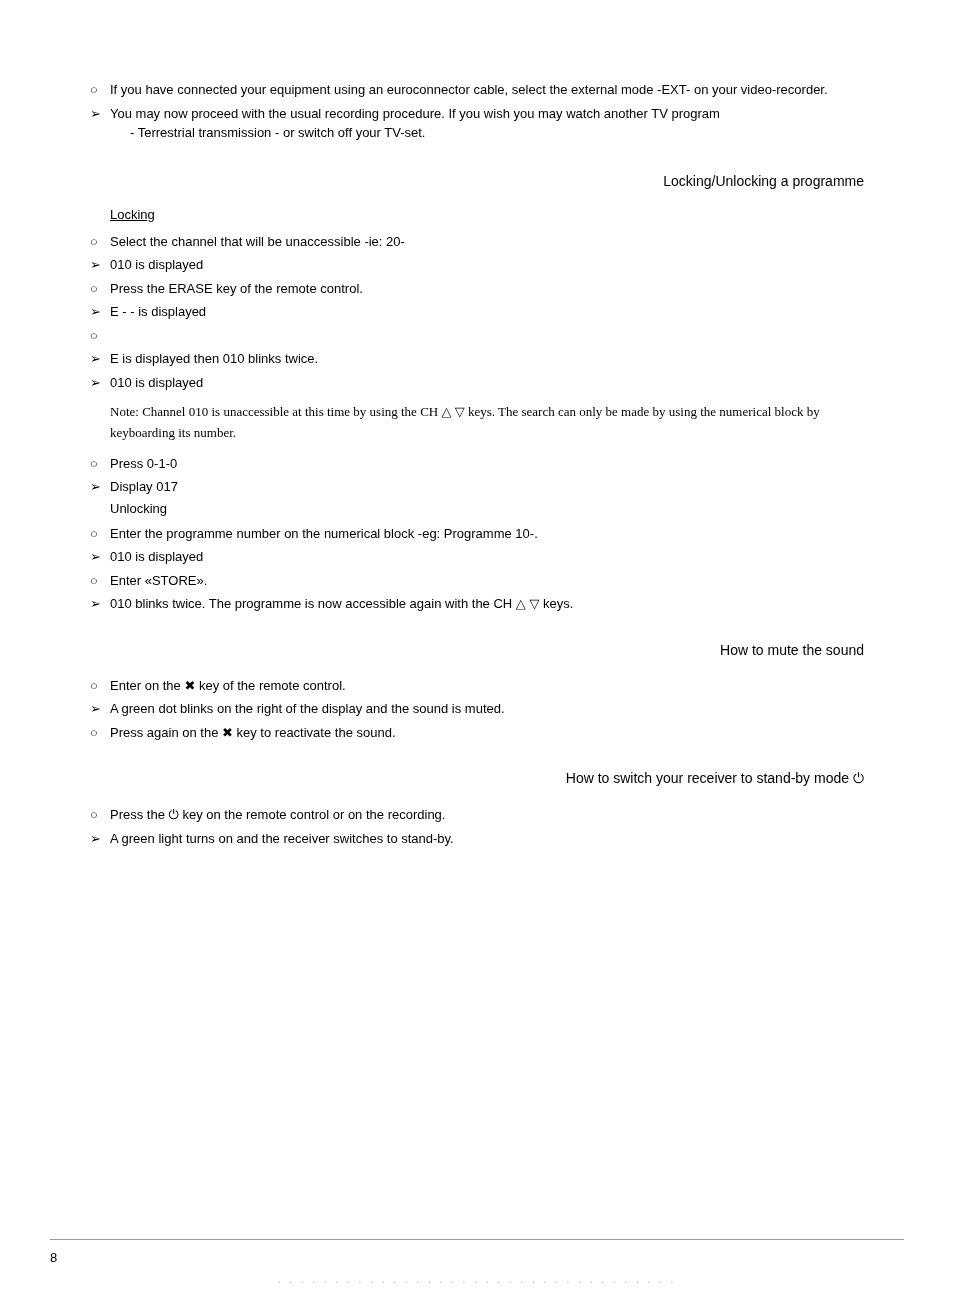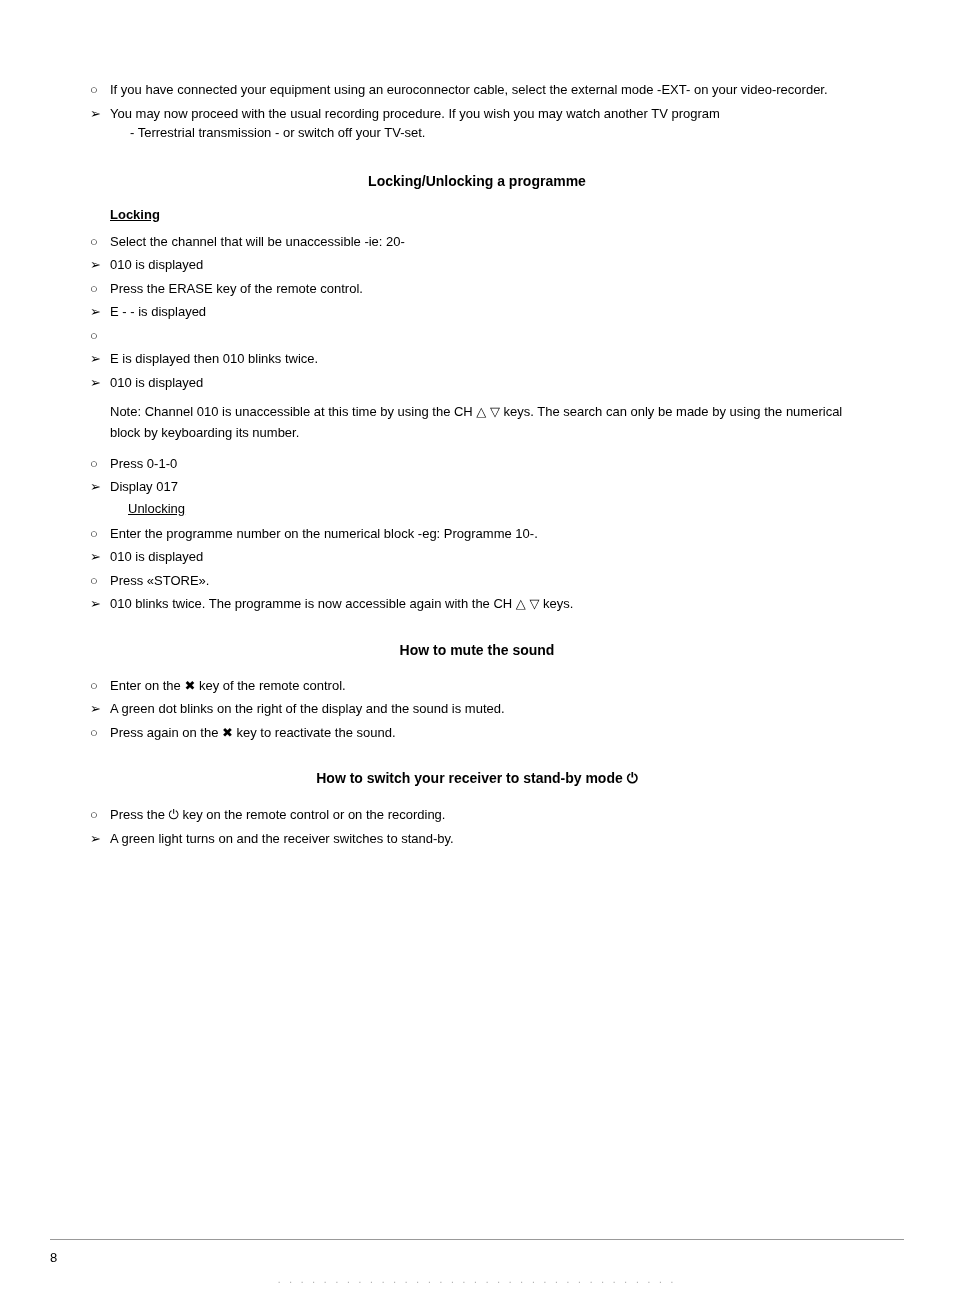--- a/index.html
+++ b/index.html
@@ -36,40 +36,40 @@
     }
     .indent-text {
       padding-left: 20px;
       line-height: 1.5;
     }
 
     .section {
       margin-bottom: 28px;
     }
     .section-title {
-      font-weight: bold;
+      font-weight: normal;
       font-size: 14px;
-      text-align: center;
+      text-align: right;
       margin-bottom: 18px;
     }
     .subsection-title {
-      font-weight: bold;
+      font-weight: normal;
       font-size: 13px;
       text-decoration: underline;
       margin-bottom: 10px;
       margin-left: 20px;
     }
     .note-block {
       margin: 10px 0 10px 20px;
       line-height: 1.6;
+      font-family: Liberation Serif, serif;
     }
     .underline-label {
-      text-decoration: underline;
-      font-size: 13px;
-      margin-left: 38px;
+      font-size: 13px;
+      margin-left: 20px;
       margin-bottom: 8px;
       display: block;
     }
     .page-number {
       position: absolute;
       bottom: 50px;
       left: 50px;
       font-size: 13px;
     }
     .bottom-line {
@@ -163,21 +163,21 @@
       <div class="bullet-item">
         <span class="bullet-circle">○</span>
         <span>Enter the programme number on the numerical block -eg: Programme 10-.</span>
       </div>
       <div class="bullet-item">
         <span class="bullet-arrow">➢</span>
         <span>010 is displayed</span>
       </div>
       <div class="bullet-item">
         <span class="bullet-circle">○</span>
-        <span>Press «STORE».</span>
+        <span>Enter «STORE».</span>
       </div>
       <div class="bullet-item">
         <span class="bullet-arrow">➢</span>
         <span>010 blinks twice. The programme is now accessible again with the CH △ ▽ keys.</span>
       </div>
     </div>
   </div>
 
   <div class="section">
     <div class="section-title">How to mute the sound</div>

